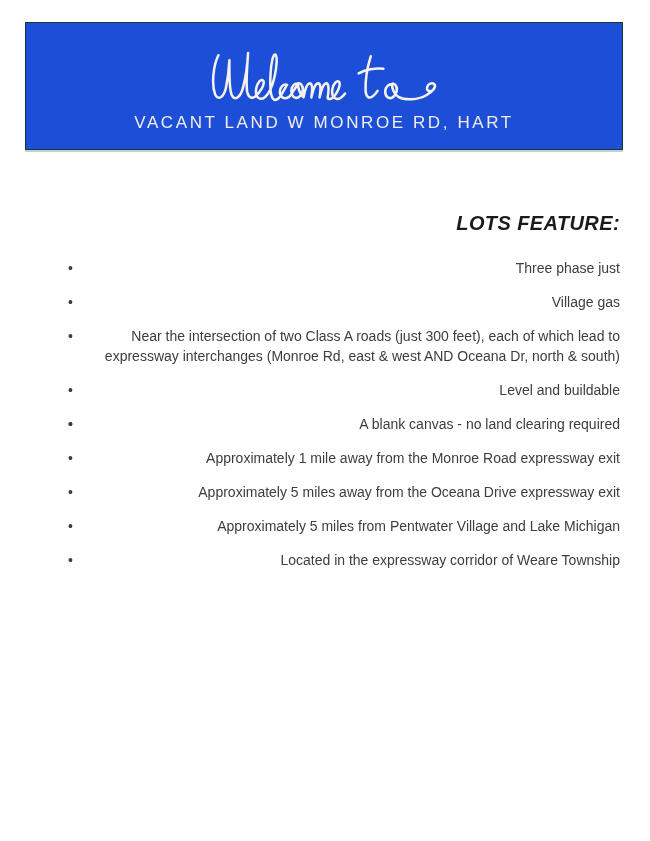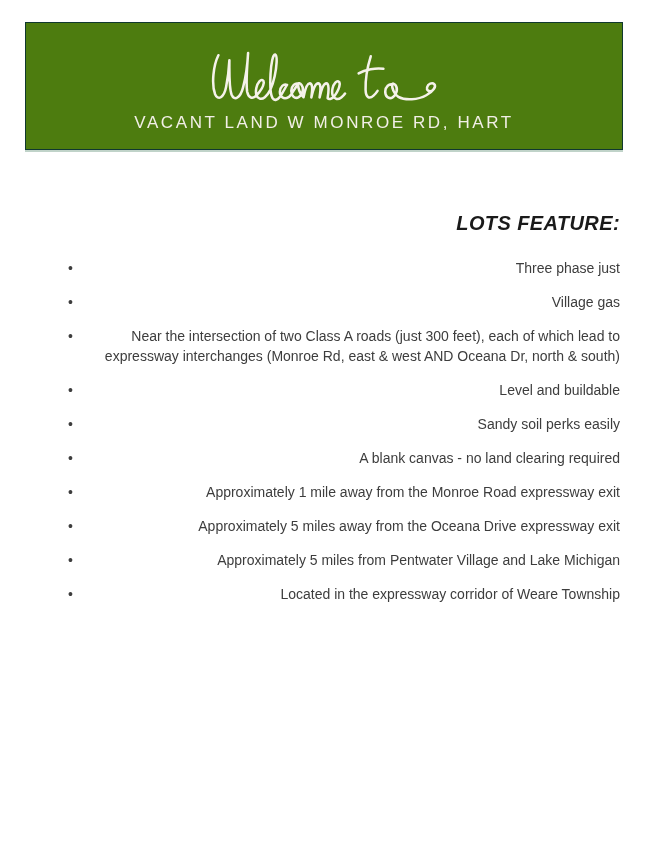--- a/index.html
+++ b/index.html
@@ -7,21 +7,21 @@
     width: 650px; height: 841px;
     background: #ffffff;
     font-family: "Liberation Sans", sans-serif;
     position: relative;
     overflow: hidden;
   }
   .banner {
     position: absolute;
     left: 25px; top: 22px;
     width: 598px; height: 128px;
-    background: #4d7c0f;
+    background: #1d4ed8;
     border: 1px solid #10382f;
     box-shadow: 0 2px 0 rgba(141, 175, 157, 0.55);
     display: flex;
     flex-direction: column;
     align-items: center;
     box-sizing: border-box;
   }
   .script-wrap {
     margin-top: 20px;
     height: 64px;
@@ -166,21 +166,20 @@
     <li>
       <span class="bullet">•</span>
       <span>Near the intersection of two Class A roads (just 300 feet), each of which lead to expressway interchanges (Monroe Rd, east &amp; west AND Oceana Dr, north &amp; south)</span>
     </li>
     <li>
       <span class="bullet">•</span>
       <span>Level and buildable</span>
     </li>
     <li>
       <span class="bullet">•</span>
-      <span>Sandy soil perks easily</span>
     </li>
     <li>
       <span class="bullet">•</span>
       <span>A blank canvas - no land clearing required</span>
     </li>
     <li>
       <span class="bullet">•</span>
       <span>Approximately 1 mile away from the Monroe Road expressway exit</span>
     </li>
     <li>

